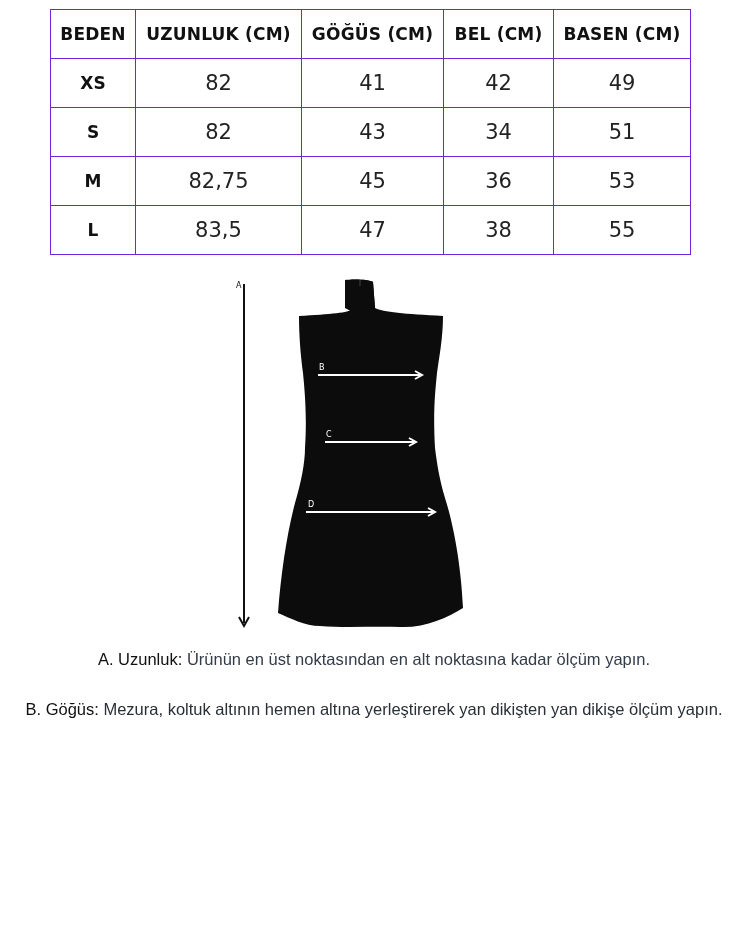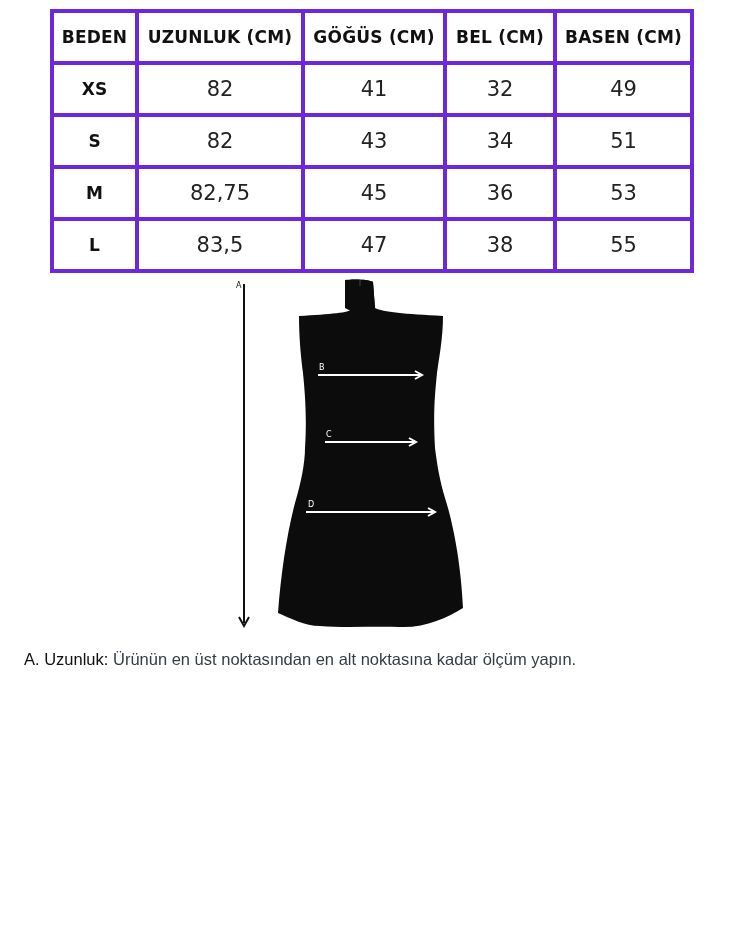--- a/index.html
+++ b/index.html
@@ -6,21 +6,21 @@
     body {
       width: 741px; height: 926px; position: relative; overflow: hidden;
       font-family: "Liberation Sans", sans-serif; color: #111;
     }
     .size-table {
       position: absolute; left: 50px; top: 9px;
       border-collapse: collapse; table-layout: fixed;
       width: 640px;
     }
     .size-table th, .size-table td {
-      border: 4px solid #6d28d9;
+      border: 1px solid #6d28d9;
       height: 48px; padding: 0;
       text-align: center; vertical-align: middle;
       font-family: "DejaVu Sans", sans-serif;
     }
     .size-table th {
       font-weight: bold; font-size: 17px; color: #111;
       letter-spacing: 0.2px;
     }
     .size-table td { font-size: 21px; color: #222; }
     .size-table td.size-cell { font-weight: bold; font-size: 17px; color: #111; text-align: center; }
@@ -29,21 +29,21 @@
 
     .diagram { position: absolute; left: 225px; top: 278px; width: 250px; height: 356px; }
     .diagram svg { position: absolute; left: 0; top: 0; }
     .dlabel {
       position: absolute; font-family: "DejaVu Sans", sans-serif;
       font-size: 8px; line-height: 8px;
     }
     .dlabel.white { color: #fff; }
     .dlabel.black { color: #111; }
 
-    .notes { position: absolute; left: 24px; top: 644px; width: 700px; }
+    .notes { position: absolute; left: 24px; top: 644px; width: 700px; text-align: center; }
     .note {
       font-family: "Liberation Sans", sans-serif;
       font-size: 16.5px; line-height: 30px; color: #2a2f36;
       margin: 0 0 20px 0;
     }
     .note .lbl { color: #111; }
     .note.a { color: #343c48; }
   </style>
 </head>
 <body>
@@ -63,21 +63,21 @@
       <th>GÖĞÜS (CM)</th>
       <th>BEL (CM)</th>
       <th>BASEN (CM)</th>
     </tr>
   </thead>
   <tbody>
     <tr>
       <td class="size-cell">XS</td>
       <td>82</td>
       <td>41</td>
-      <td>32</td>
+      <td>42</td>
       <td>49</td>
     </tr>
     <tr>
       <td class="size-cell">S</td>
       <td>82</td>
       <td>43</td>
       <td>34</td>
       <td>51</td>
     </tr>
     <tr>
@@ -135,13 +135,17 @@
   <span class="dlabel white" style="left:94px; top:86px;">B</span>
   <span class="dlabel white" style="left:101px; top:153px;">C</span>
   <span class="dlabel white" style="left:83px; top:223px;">D</span>
 </div>
 
 <div class="notes">
   <p class="note a">
     <span class="lbl">A. Uzunluk:</span>
     <span>Ürünün en üst noktasından en alt noktasına kadar ölçüm yapın.</span>
   </p>
+  <p class="note">
+    <span class="lbl">B. Göğüs:</span>
+    <span>Mezura, koltuk altının hemen altına yerleştirerek yan dikişten yan dikişe ölçüm yapın.</span>
+  </p>
 </div>
 
 </body></html>

